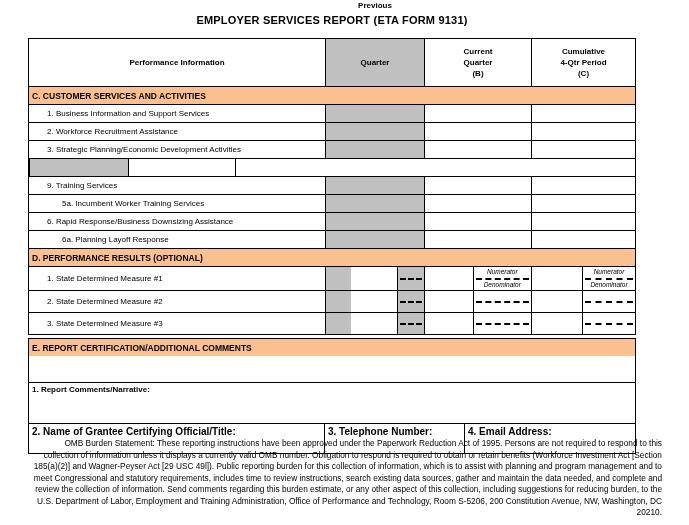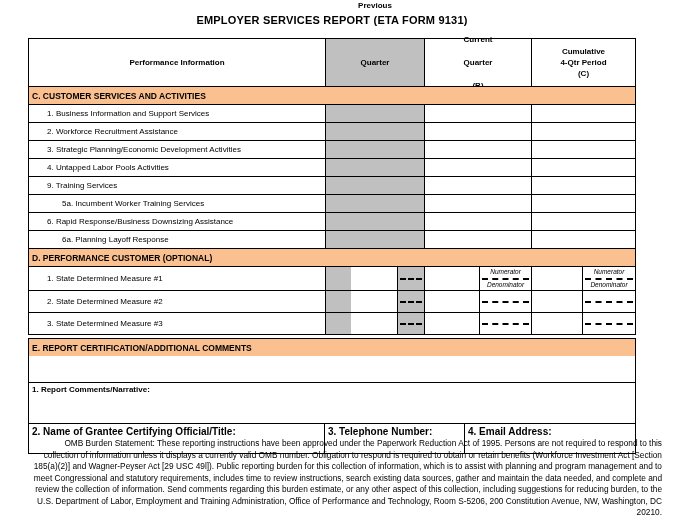--- a/index.html
+++ b/index.html
@@ -11,21 +11,21 @@
   .title {
     position:absolute; top:14px; left:28px; width:608px;
     text-align:center; font-size:11px; font-weight:bold; letter-spacing:.2px;
   }
   
   .maintbl { position:absolute; left:28px; top:38px; width:608px; border:1px solid #000; }
   .frow { display:flex; width:100%; }
   .frow + .frow { border-top:1px solid #000; }
   .cell { border-left:1px solid #000; height:100%; }
   .cell.first { border-left:none; }
-  .w-lbl { width:296px; } .w-a { width:99px;gap:46px; } .w-b { width:107px;gap:12px; } .w-c { flex:1; }
+  .w-lbl { width:296px; } .w-a { width:99px;gap:46px; } .w-b { width:107px; } .w-c { flex:1; }
   .gray { background:#C0C0C0; }
   .hrow { height:47px; }
   .hcell { display:flex; flex-direction:column; justify-content:center; align-items:center;
            text-align:center; font-weight:bold; font-size:8px; line-height:1.4; }
   .bar { height:17px; background:#FAC090; display:flex; align-items:center;
          padding-left:3px; font-weight:bold; font-size:8.5px; width:100%; }
   .srow { height:18px; }
   .lblcell { display:flex; align-items:center; padding-left:18px; font-size:8px; }
   .lblcell.indent { padding-left:33px; }
   .mrow { height:22px; } .mrow.tall { height:24px; }
@@ -96,21 +96,20 @@
       <div class="cell w-b"></div>
       <div class="cell w-c"></div>
     </div>
     <div class="frow srow">
       <div class="cell first w-lbl lblcell">3.  Strategic Planning/Economic Development Activities</div>
       <div class="cell w-a gray"></div>
       <div class="cell w-b"></div>
       <div class="cell w-c"></div>
     </div>
     <div class="frow srow">
-      <div class="cell first w-lbl lblcell">4.  Untapped Labor Pools Activities</div>
       <div class="cell w-a gray"></div>
       <div class="cell w-b"></div>
       <div class="cell w-c"></div>
     </div>
     <div class="frow srow">
       <div class="cell first w-lbl lblcell">9.  Training Services</div>
       <div class="cell w-a gray"></div>
       <div class="cell w-b"></div>
       <div class="cell w-c"></div>
     </div>
@@ -127,21 +126,21 @@
       <div class="cell w-c"></div>
     </div>
     <div class="frow srow">
       <div class="cell first w-lbl lblcell indent">6a.  Planning Layoff Response</div>
       <div class="cell w-a gray"></div>
       <div class="cell w-b"></div>
       <div class="cell w-c"></div>
     </div>
 
     <div class="frow">
-      <div class="bar">D.  PERFORMANCE CUSTOMER (OPTIONAL)</div>
+      <div class="bar">D.  PERFORMANCE RESULTS (OPTIONAL)</div>
     </div>
 
     <div class="frow mrow tall">
       <div class="cell first w-lbl lblcell">1.  State Determined Measure #1</div>
       <div class="cell w-a split">
         <div class="sub sa1 gray"></div>
         <div class="sub rt sa2 gray">
           <div class="fraction">
             <div class="fr-half"></div>
             <div class="fr-div"></div>

